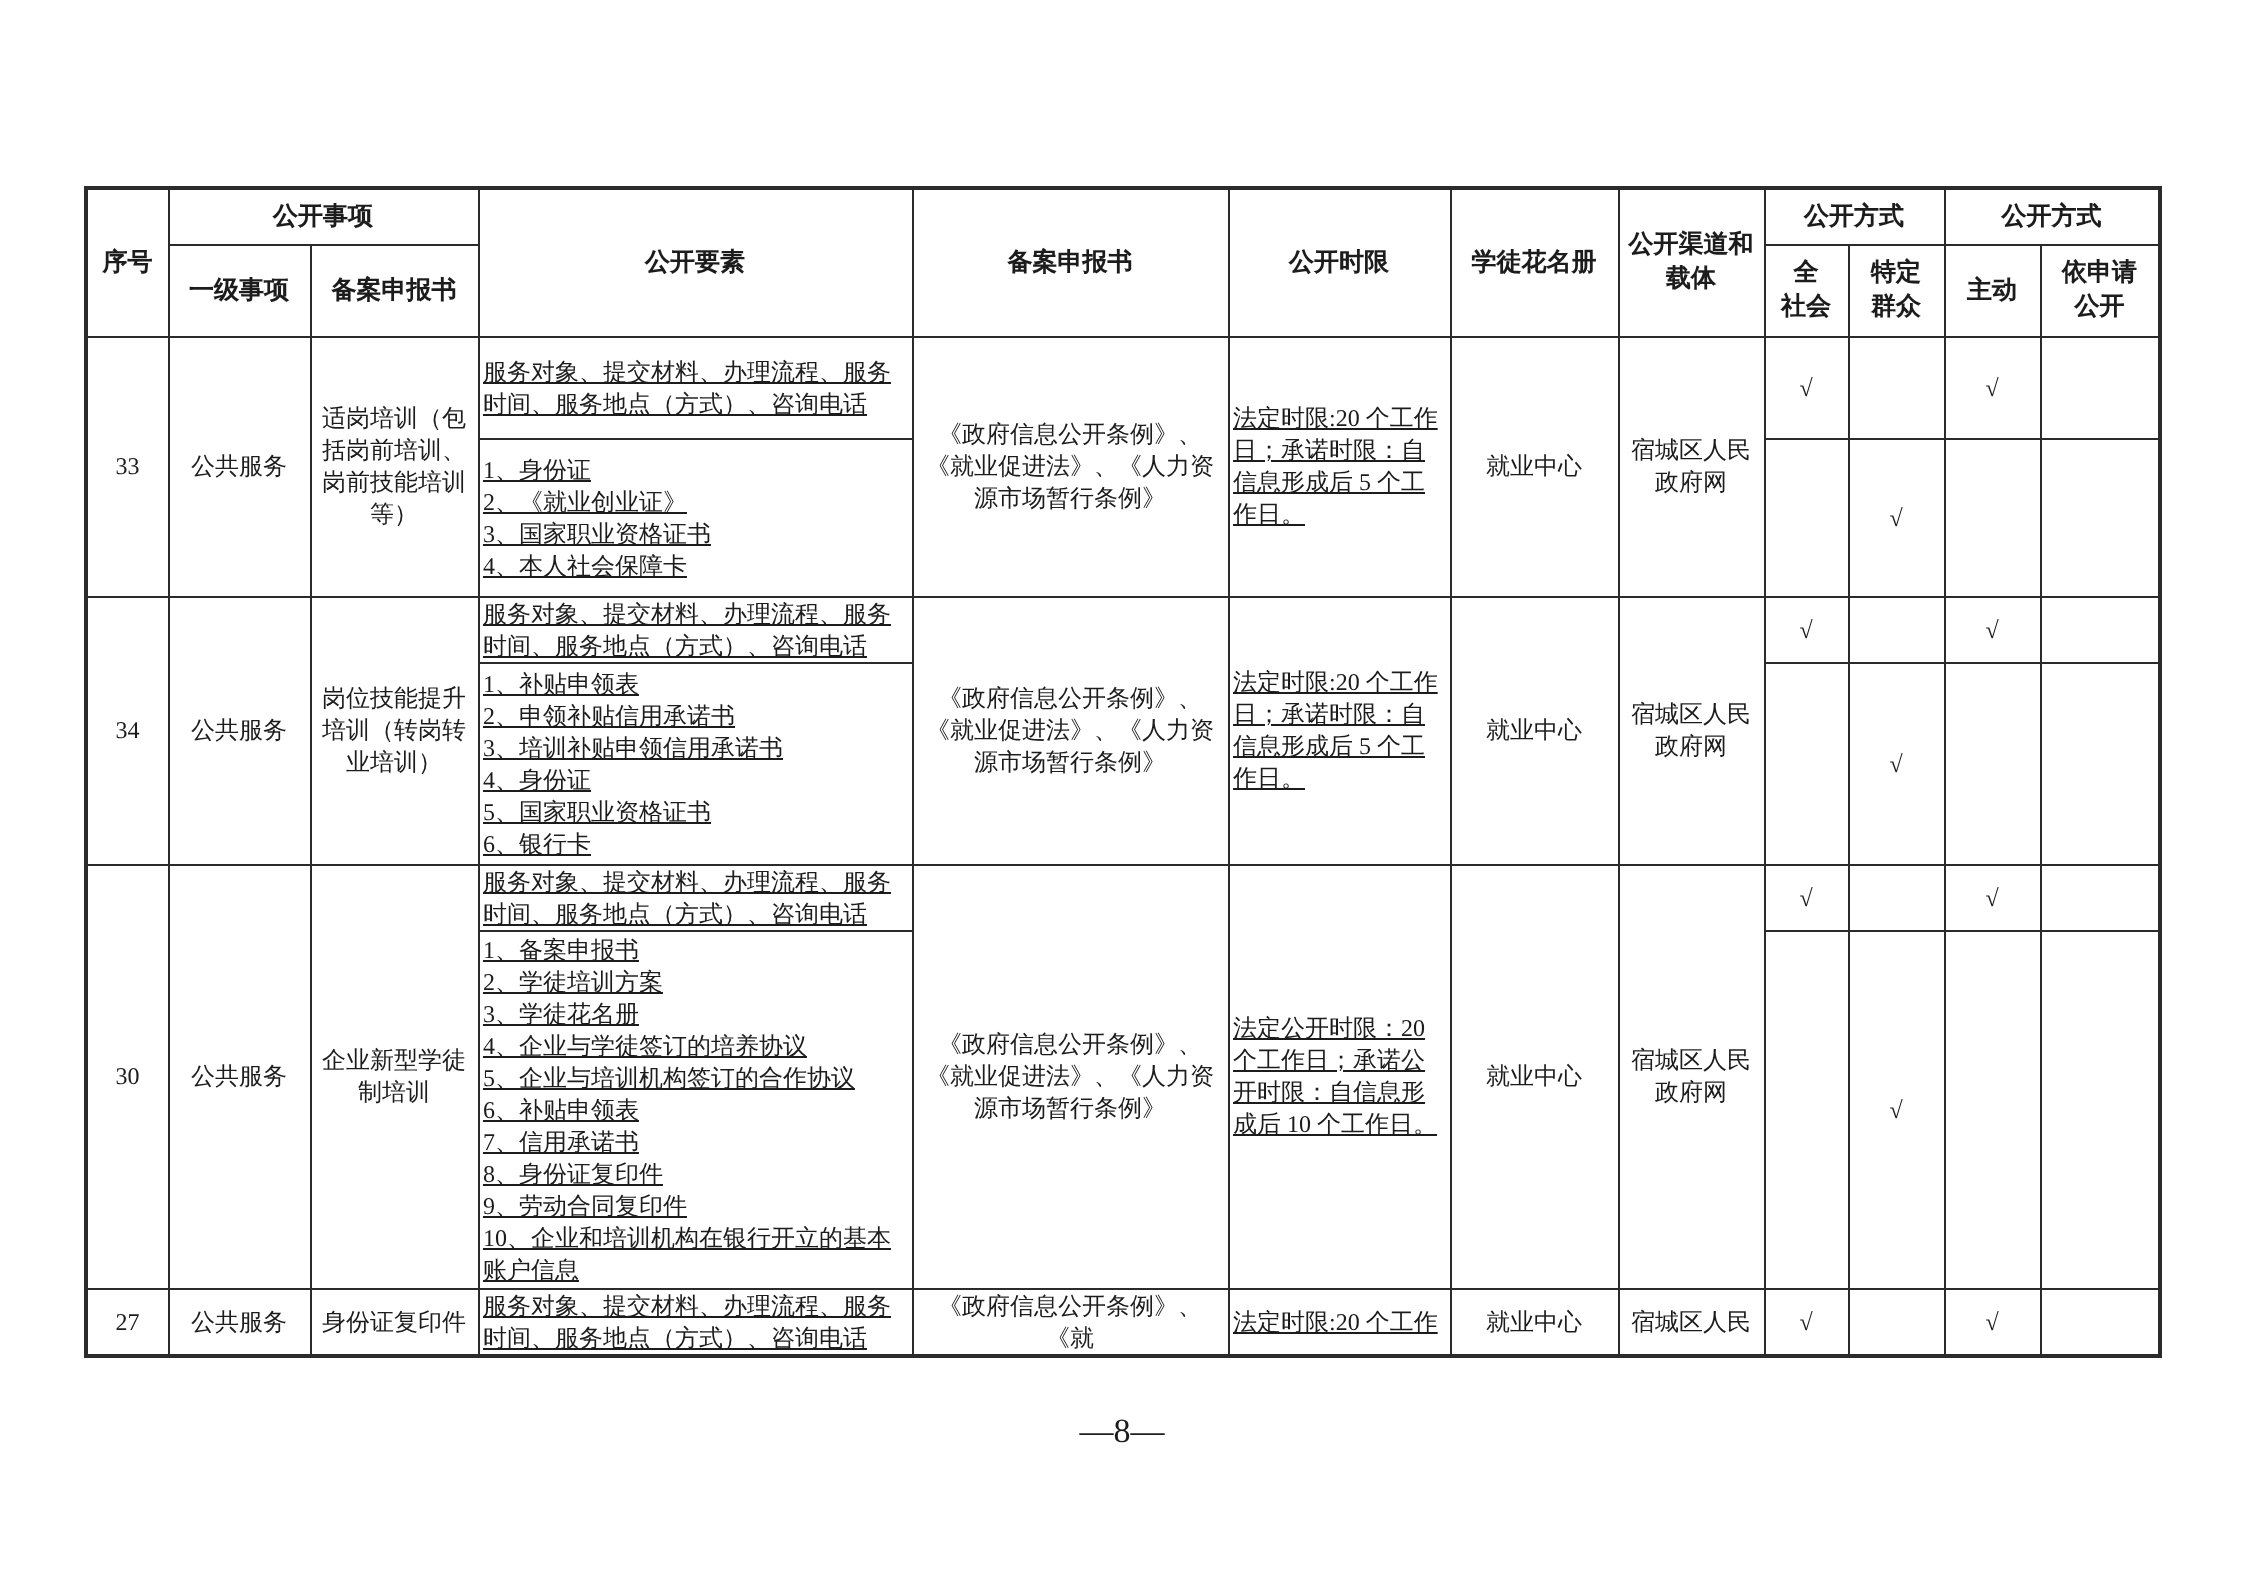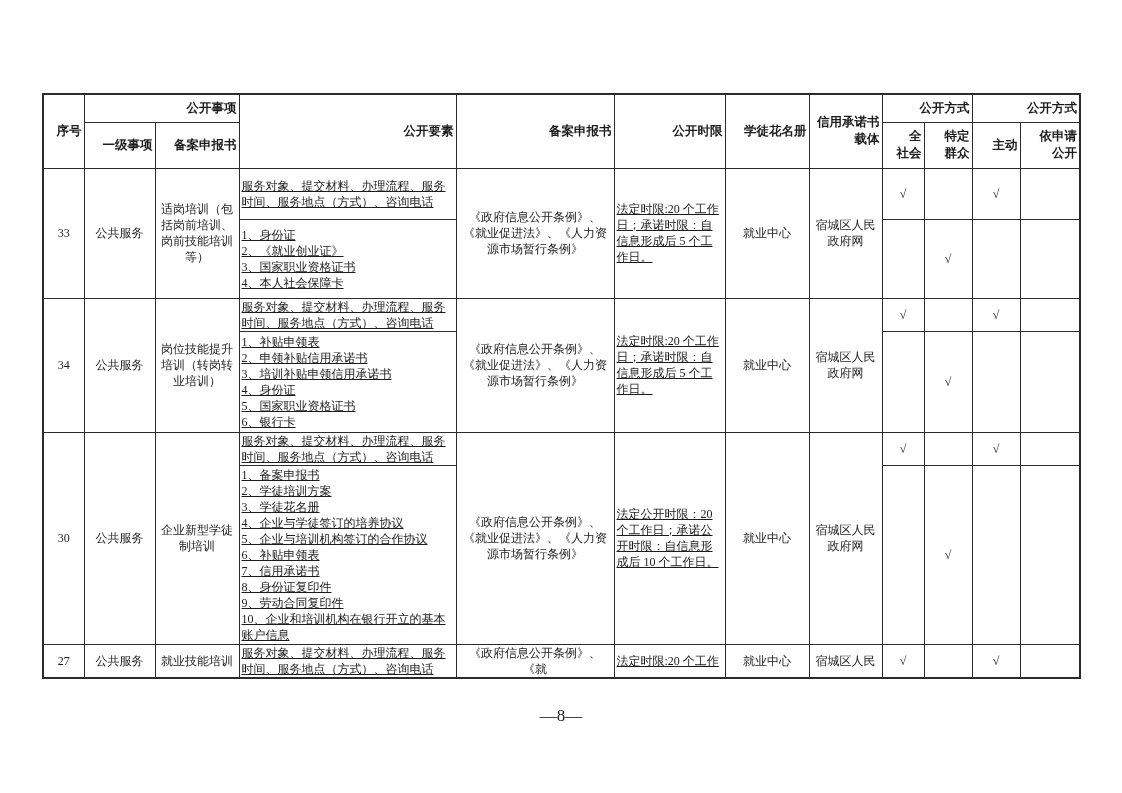--- a/index.html
+++ b/index.html
@@ -23,21 +23,21 @@
     border: 1px solid #2b2b2b;
     padding: 0 2px;
     vertical-align: middle;
     overflow: hidden;
   }
   .doc th {
     font-family: "Liberation Sans", "DejaVu Sans", sans-serif;
     font-weight: 600;
     font-size: 12.5px;
     line-height: 17px;
-    text-align: right;
+    text-align: center;
     white-space: pre-line;
   }
   .doc td {
     font-size: 12px;
     line-height: 16px;
   }
   .c { text-align: center; }
   .l { text-align: left; text-decoration: underline; }
   .pre { white-space: pre-line; }
   .tight { padding: 0 1px; }
@@ -71,21 +71,21 @@
   </colgroup>
 
   <tbody>
       <tr style="height:28px">
     <th rowspan="2">序号</th>
     <th colspan="2">公开事项</th>
     <th rowspan="2">公开要素</th>
     <th rowspan="2">备案申报书</th>
     <th rowspan="2">公开时限</th>
     <th rowspan="2">学徒花名册</th>
-    <th rowspan="2">信用承诺书
+    <th rowspan="2">公开渠道和
 载体</th>
     <th colspan="2">公开方式</th>
     <th colspan="2">公开方式</th>
   </tr>
   <tr style="height:46px">
     <th>一级事项</th>
     <th>备案申报书</th>
     <th>全
 社会</th>
     <th>特定
@@ -174,21 +174,21 @@
 10、企业和培训机构在银行开立的基本账户信息</td>
     <td class="chk"></td>
     <td class="chk">√</td>
     <td class="chk"></td>
     <td class="chk"></td>
   </tr>
 
   <tr style="height:30px">
     <td class="c">27</td>
     <td class="c">公共服务</td>
-    <td class="c tight">就业技能培训</td>
+    <td class="c tight">身份证复印件</td>
     <td class="l tight">服务对象、提交材料、办理流程、服务时间、服务地点（方式）、咨询电话</td>
     <td class="c tight">《政府信息公开条例》、《就</td>
     <td class="l tight">法定时限:20 个工作</td>
     <td class="c">就业中心</td>
     <td class="c">宿城区人民</td>
     <td class="chk">√</td>
     <td class="chk"></td>
     <td class="chk">√</td>
     <td class="chk"></td>
   </tr>

